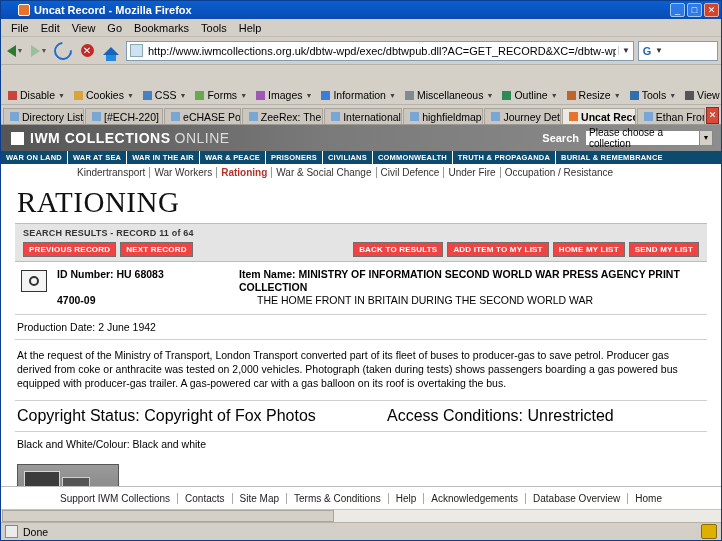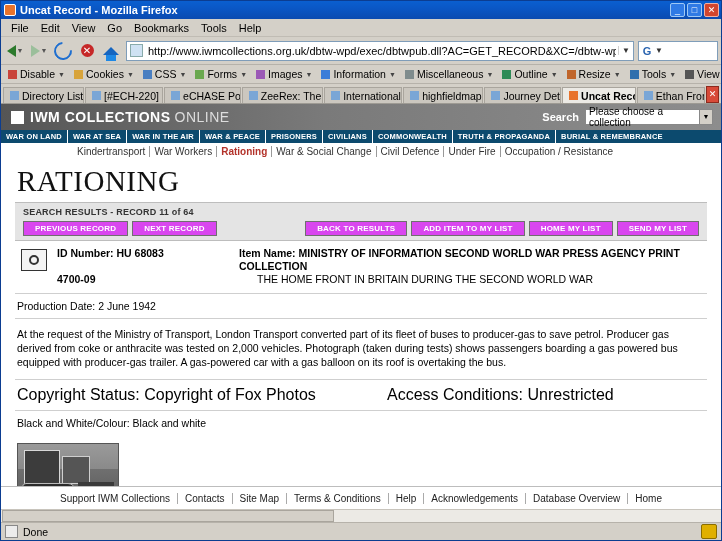--- a/index.html
+++ b/index.html
@@ -14,21 +14,21 @@
     width:722px;height:541px;box-sizing:border-box;
     border:1px solid #0b3d91;
     background:#d4d0c8;
     display:flex;flex-direction:column;
   }
   
   .titlebar{
     height:18px;flex:0 0 18px;
     background:linear-gradient(to bottom,#0a5fd0 0%,#0a56c4 45%,#0b4bb0 100%);
     display:flex;align-items:center;
-    padding:0 2px 0 3px;
+    padding:0 2px 0 17px;
     color:#fff;
   }
   .titlebar .ticon{
     width:12px;height:12px;margin-right:4px;
     background:#e8732c;border:1px solid #fff;border-radius:2px;
     box-sizing:border-box;
   }
   .titlebar .ttext{font-size:11px;font-weight:bold;letter-spacing:0;}
   .titlebar .tbtns{margin-left:auto;display:flex;gap:2px;}
   .tbtn{
@@ -73,21 +73,21 @@
   .searchbox{
     width:80px;height:20px;display:flex;align-items:center;
     background:#fff;border:1px solid #7f9db9;box-sizing:border-box;
   }
   .searchbox .gic{width:16px;text-align:center;color:#2a64b0;font-size:11px;font-weight:bold;}
   .searchbox .scaret{font-size:8px;color:#333;}
   
   .personal{
     height:18px;flex:0 0 18px;display:flex;align-items:center;gap:1px;
     background:#d4d0c8;padding:0 3px;border-bottom:1px solid #b6b2aa;
-    font-size:10.5px;white-space:nowrap;overflow:hidden;
+    font-size:10.5px;white-space:nowrap;overflow:hidden;margin-top:21px;
   }
   .pitem{display:flex;align-items:center;padding:1px 4px;}
   .pitem .dot{width:9px;height:9px;margin-right:3px;display:inline-block;}
   .pitem .cc{font-size:7px;color:#444;margin-left:3px;}
   
   .tabbar{
     height:19px;flex:0 0 19px;display:flex;align-items:flex-end;
     background:#d4d0c8;padding:0 2px;gap:1px;font-size:10.5px;
     border-bottom:1px solid #9d9a93;
   }
@@ -136,22 +136,22 @@
     font-family:"Liberation Serif",serif;
     font-size:29px;font-weight:normal;margin:6px 0 4px 2px;color:#111;letter-spacing:.5px;
   }
   .grayband{
     background:#e4e4e4;border-top:1px solid #bdbdbd;border-bottom:1px solid #bdbdbd;
     padding:4px 8px;margin-top:2px;
   }
   .resline{font-size:9px;font-weight:bold;color:#333;letter-spacing:.2px;}
   .btnrow{display:flex;align-items:center;margin-top:4px;gap:4px;}
   .gbtn{
-    background:#d946ef;color:#fff;font-size:8px;font-weight:bold;
-    padding:2px 11px;border:1px solid #6f6f6f;white-space:nowrap;letter-spacing:.2px;
+    background:#ef4444;color:#fff;font-size:8px;font-weight:bold;
+    padding:2px 5px;border:1px solid #6f6f6f;white-space:nowrap;letter-spacing:.2px;
   }
   .btnrow .right{margin-left:auto;display:flex;gap:4px;}
   .reccard{border-bottom:1px solid #cfcfcf;padding:6px 2px 7px 2px;display:flex;}
   .camic{
     width:24px;height:20px;border:1px solid #333;background:#f4f4f4;margin:2px 10px 0 4px;
     position:relative;flex:0 0 24px;
   }
   .camic:after{content:"";position:absolute;left:7px;top:5px;width:10px;height:10px;border:2px solid #333;border-radius:50%;box-sizing:border-box;}
   .recmeta{flex:1;font-size:10.5px;line-height:13px;}
   .recmeta .l1{display:flex;}

